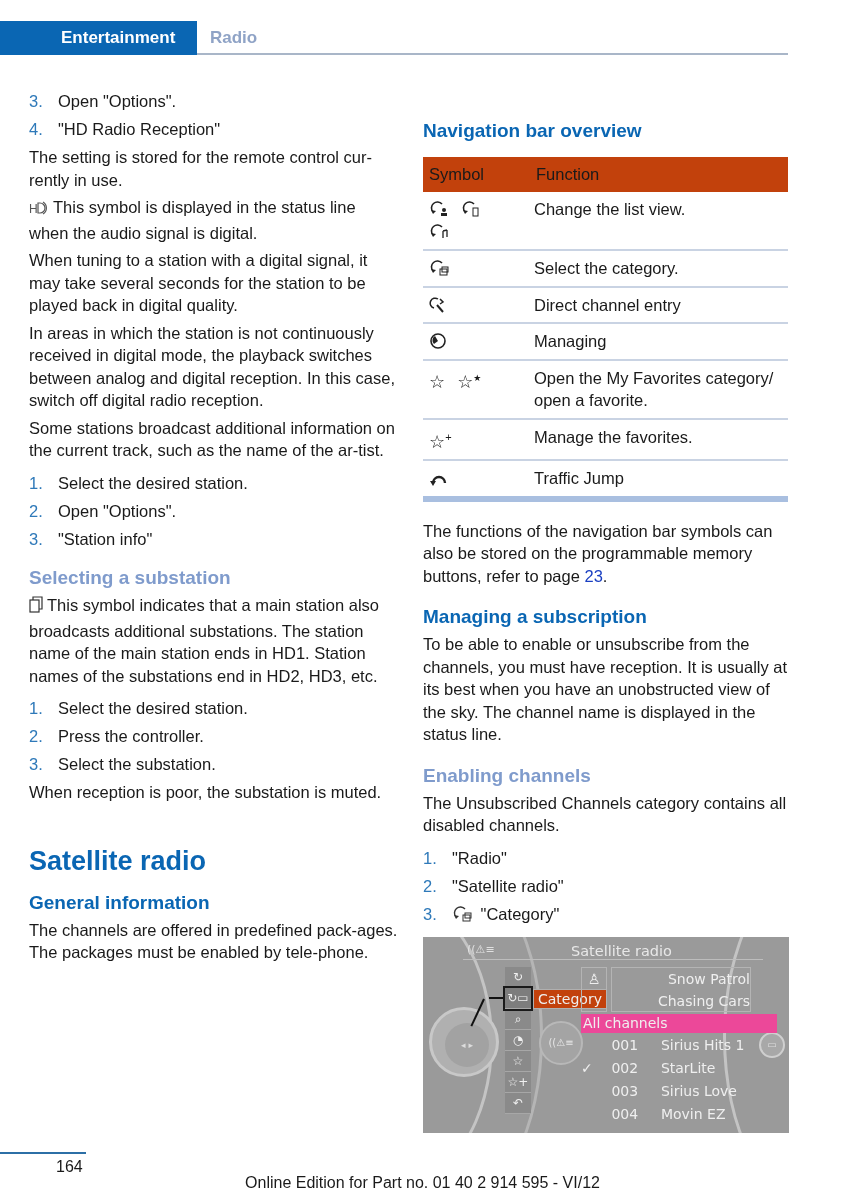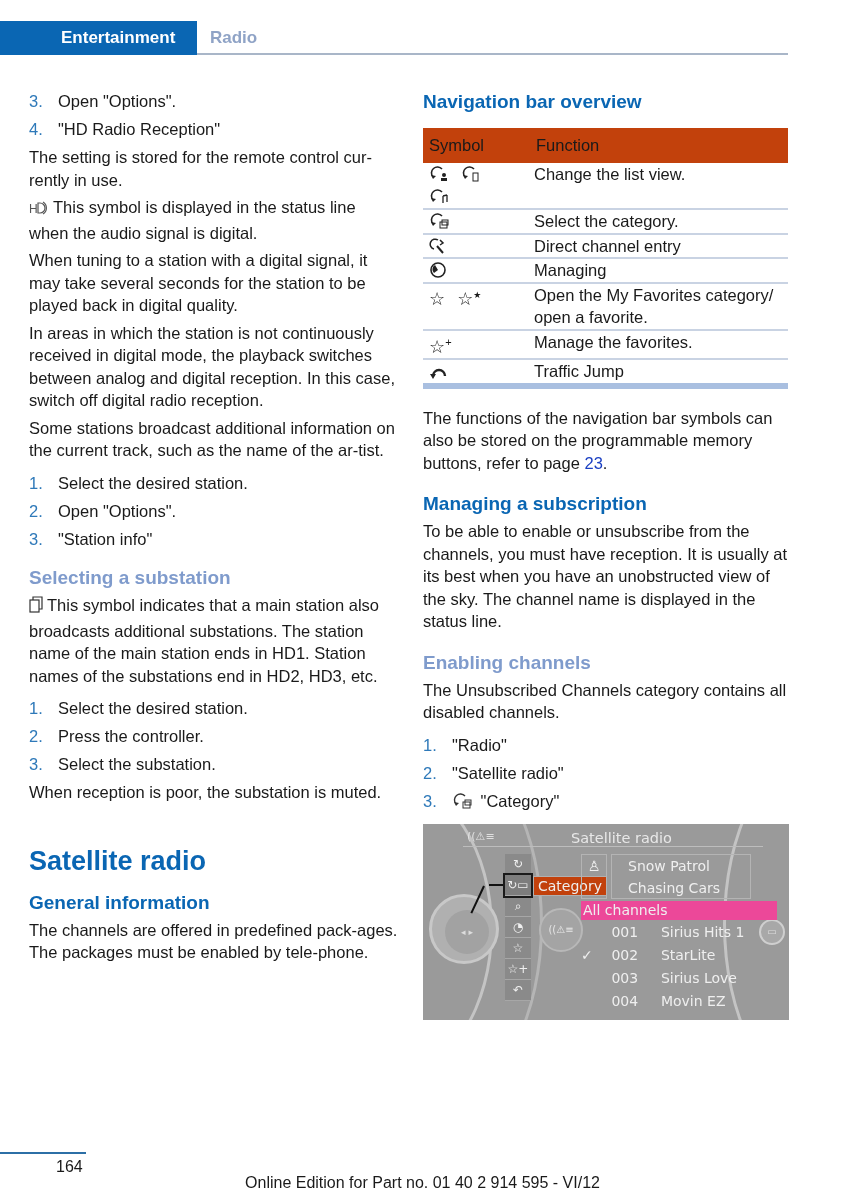--- a/index.html
+++ b/index.html
@@ -16,49 +16,49 @@
   .hdr-sub {
     position: absolute; left: 210px; top: 21px; height: 34px; line-height: 34px;
     color: #8fa3c6; font-weight: bold; font-size: 17px;
   }
   .hdr-rule {
     position: absolute; left: 197px; top: 53px; width: 591px; height: 2px; background: #a9b6c8;
   }
   
   .col { position: absolute; top: 90px; width: 370px; font-size: 16.5px; line-height: 22.5px; }
   .col-left { left: 29px; }
-  .col-right { left: 423px; width: 366px; }
+  .col-right { left: 423px; width: 366px; margin-top: 29px; }
   p { margin-bottom: 5px; }
   .step { display: flex; margin-bottom: 5.5px; }
   .step .num { color: #2e79b9; width: 29px; flex: none; }
   h3.sub-light { color: #7f9bcc; font-size: 19px; font-weight: bold; margin-top: 22px; margin-bottom: 4px; line-height: 24px; }
   h3.sub-dark { color: #0a66b3; font-size: 19px; font-weight: bold; margin-bottom: 4px; line-height: 24px; }
   h2.main { color: #0a66b3; font-size: 27px; font-weight: bold; margin-top: 40px; margin-bottom: 13px; line-height: 34px; }
   .link { color: #1a3fc2; }
   .inline-icon { display: inline-block; vertical-align: -3px; margin-right: 4px; }
   
   table.nav { width: 365px; border-collapse: collapse; margin-top: 14px; font-size: 16.5px; }
   table.nav th { background: #c2410c; text-align: left; font-weight: normal; height: 35px; padding-left: 6px; }
-  table.nav td { border-bottom: 2px solid #c9d3e3; padding: 0 6px; vertical-align: top; line-height: 22.5px; }
+  table.nav td { border-bottom: 2px solid #c9d3e3; padding: 6px 6px; vertical-align: top; line-height: 22.5px; }
   table.nav td.sym { width: 105px; }
   table.nav tr.last td { border-bottom: 6px solid #a9bfe0; }
   table.nav svg { vertical-align: -3px; margin-right: 12px; }
   
   .shot {
     position: relative; width: 366px; height: 196px; margin-top: 12px;
     background: #9a9a9a; overflow: hidden; color: #efefef;
     font-family: "DejaVu Sans", sans-serif;
   }
   .shot .title { position: absolute; left: 148px; top: 3px; font-size: 14.5px; color: #e8e8e8; }
   .shot .topbar { position: absolute; left: 40px; top: 22px; width: 300px; height: 1px; background: #bdbdbd; }
   .shot .navcol { position: absolute; left: 82px; top: 30px; width: 26px; height: 165px; }
   .shot .navcell { width: 26px; height: 21px; background: #8a8a8a; border-bottom: 1px solid #a7a7a7; color: #f0f0f0; font-size: 12px; text-align: center; line-height: 21px; }
   .shot .navcell.sel { outline: 2px solid #1a1a1a; background: #7d7d7d; }
   .shot .catlabel { position: absolute; left: 110px; top: 52px; background: #c2410c; border: 1px solid #b0b0b0; padding: 0 4px; font-size: 14px; line-height: 18px; }
-  .shot .artistbox { position: absolute; left: 188px; top: 30px; width: 140px; height: 45px; border: 1px solid #b4b4b4; font-size: 14px; line-height: 22px; padding-left: 16px; }
+  .shot .artistbox { position: absolute; left: 188px; top: 30px; width: 140px; height: 45px; border: 1px solid #b4b4b4; font-size: 14px; line-height: 22px; padding-left: 4px; text-align: right; }
   .shot .personbox { position: absolute; left: 158px; top: 30px; width: 26px; height: 45px; border: 1px solid #b4b4b4; text-align: center; font-size: 14px; }
   .shot .allch { position: absolute; left: 158px; top: 77px; width: 196px; height: 19px; background: #ec4899; font-size: 14px; line-height: 19px; padding-left: 2px; }
   .shot .row { position: absolute; left: 172px; font-size: 14px; line-height: 23px; }
   .shot .row .chk { display: inline-block; width: 12px; }
   .shot .row .chnum { display: inline-block; width: 45px; }
   .shot .knob { position: absolute; border-radius: 50%; }
   .shot .arc { position: absolute; border-radius: 50%; border: 3px solid #b5b5b5; }
   .shot .leader { position: absolute; background: #111; }
   
   .foot-rule { position: absolute; left: 0; top: 1152px; width: 86px; height: 2px; background: #2c6fa6; }

